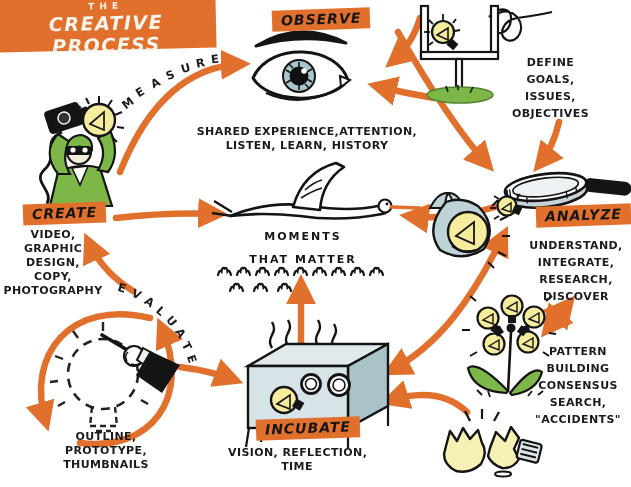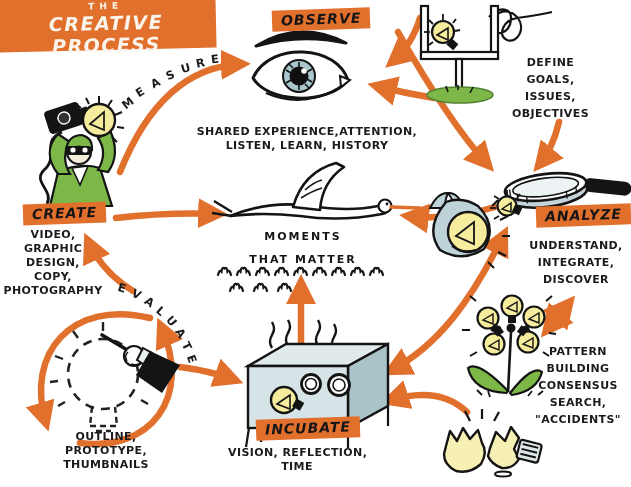--- a/index.html
+++ b/index.html
@@ -327,20 +327,21 @@
     <div>VIDEO,</div>
     <div>GRAPHIC</div>
     <div>DESIGN,</div>
     <div>COPY,</div>
     <div>PHOTOGRAPHY</div>
   </div>
 
   <div class="note lh17" style="left:522px;top:237px;width:108px;">
     <div>UNDERSTAND,</div>
     <div>INTEGRATE,</div>
+    <div>RESEARCH,</div>
     <div>DISCOVER</div>
   </div>
 
   <div class="center-title" style="left:233px;top:225px;width:140px;">
     <div>MOMENTS</div>
     <div>THAT MATTER</div>
   </div>
 
   <div class="note" style="left:55px;top:430px;width:102px;">
     <div>OUTLINE,</div>

